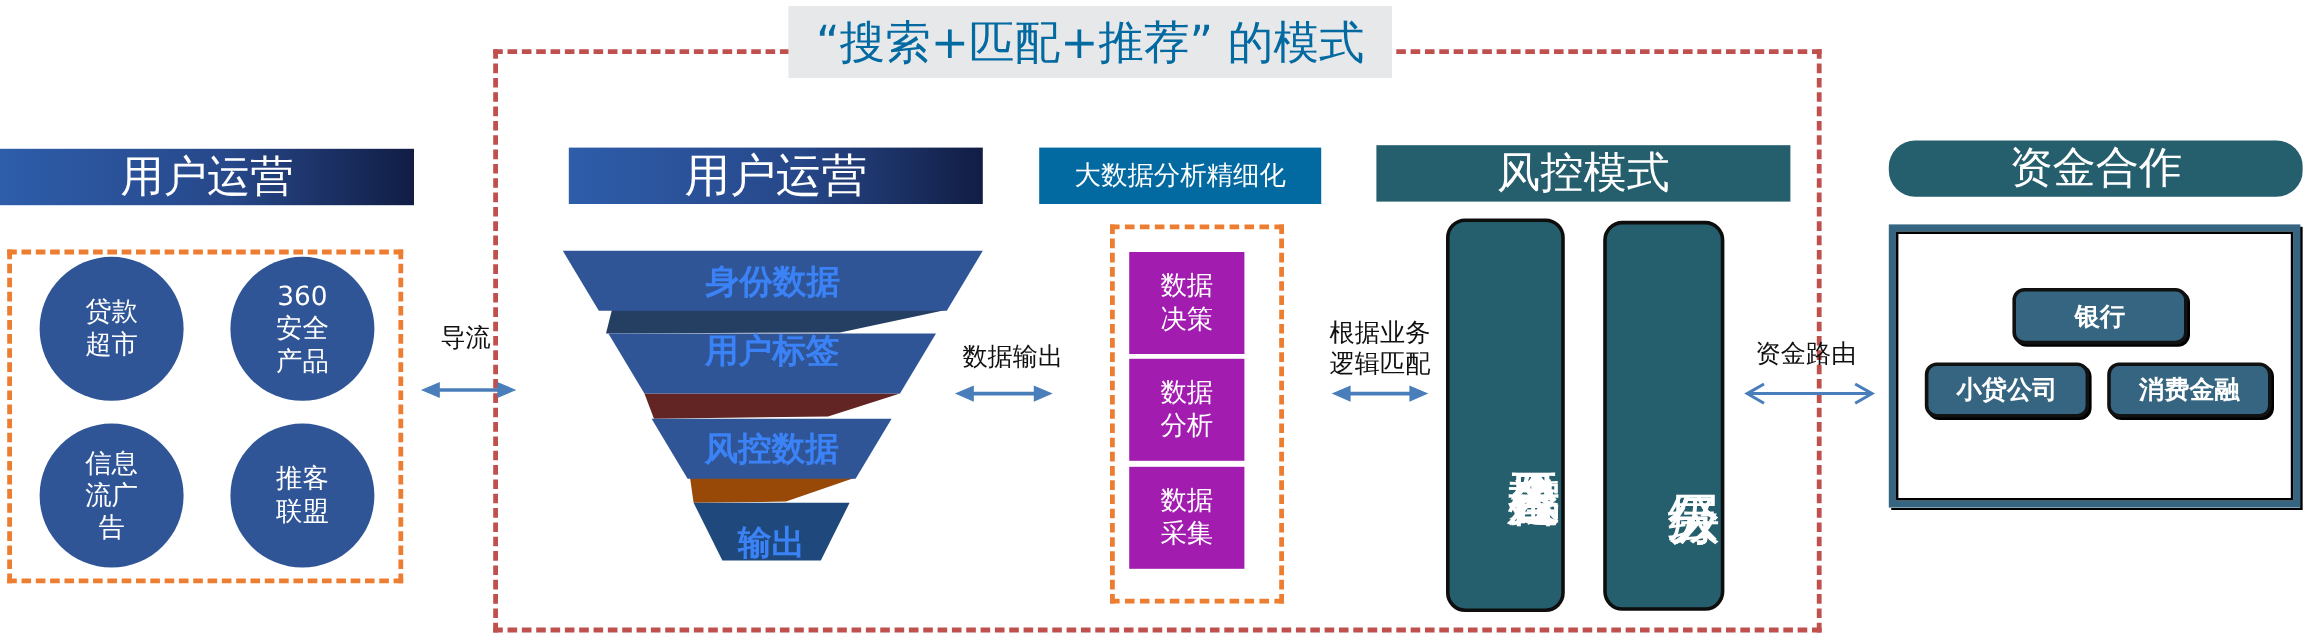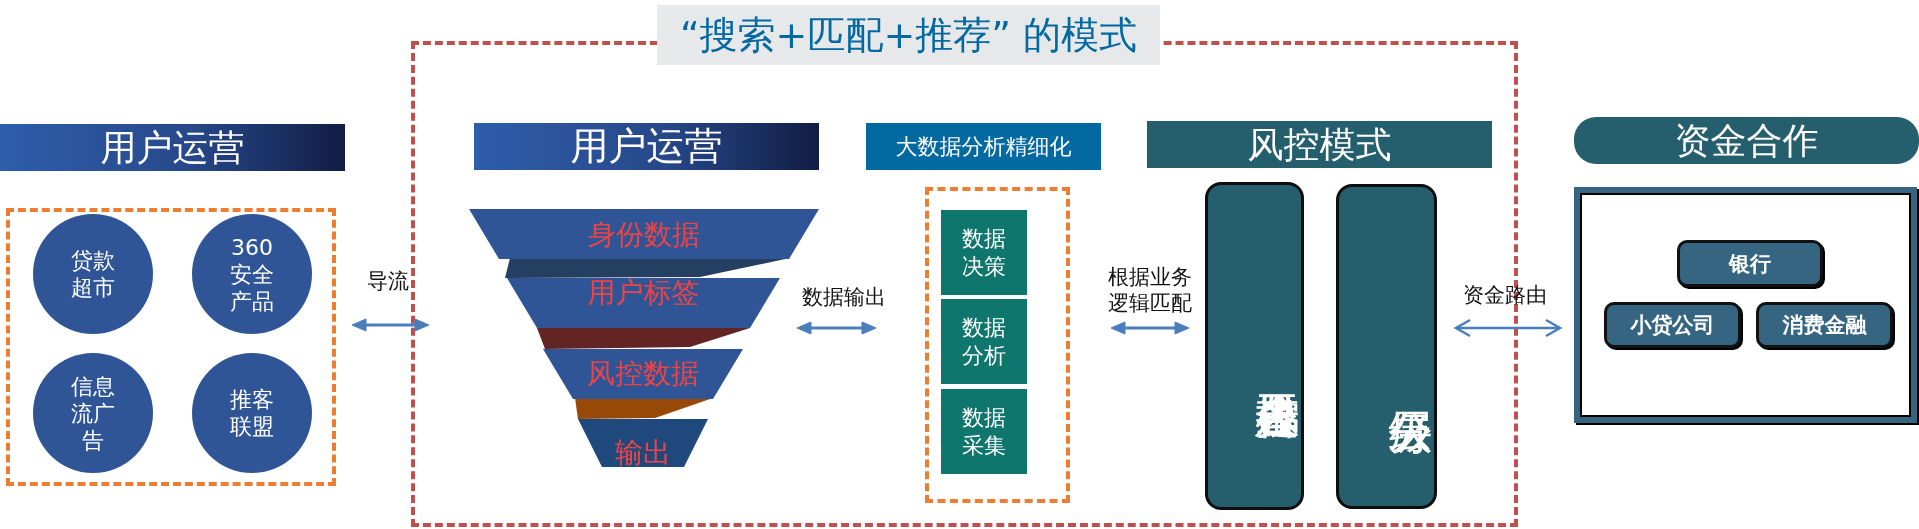--- a/index.html
+++ b/index.html
@@ -43,31 +43,31 @@
     background: #2f5597; color: #fff;
     display: flex; align-items: center; justify-content: center; text-align: center;
     font-size: 22px; line-height: 27px; white-space: pre-line;
   }
 
   
   .arrow-label { color: #111; font-size: 21px; line-height: 26px; text-align: center; white-space: pre-line; }
 
   
   .funnel-text {
-    color: #ef4444; font-weight: normal; font-size: 28px; text-align: center;
+    color: #3b82f6; font-weight: bold; font-size: 28px; text-align: center;
   }
 
   
   .bigdata-box {
     left: 925px; top: 187px; width: 145px; height: 316px;
     border: 4px dashed #ed7d31; box-sizing: border-box;
   }
   .bd-cell {
-    left: 941px; width: 86px; height: 85px;
-    background: #0f766e; color: #fff;
+    left: 941px; width: 96px; height: 85px;
+    background: #a21caf; color: #fff;
     font-size: 22px; line-height: 28px;
     display: flex; align-items: center; justify-content: center; text-align: right;
     white-space: pre-line;
   }
 
   
   .pillar {
     background: #255e6d; color: #fff;
     border: 3px solid #0e0e0e; border-radius: 16px; box-sizing: border-box;
     display: flex; justify-content: center;

